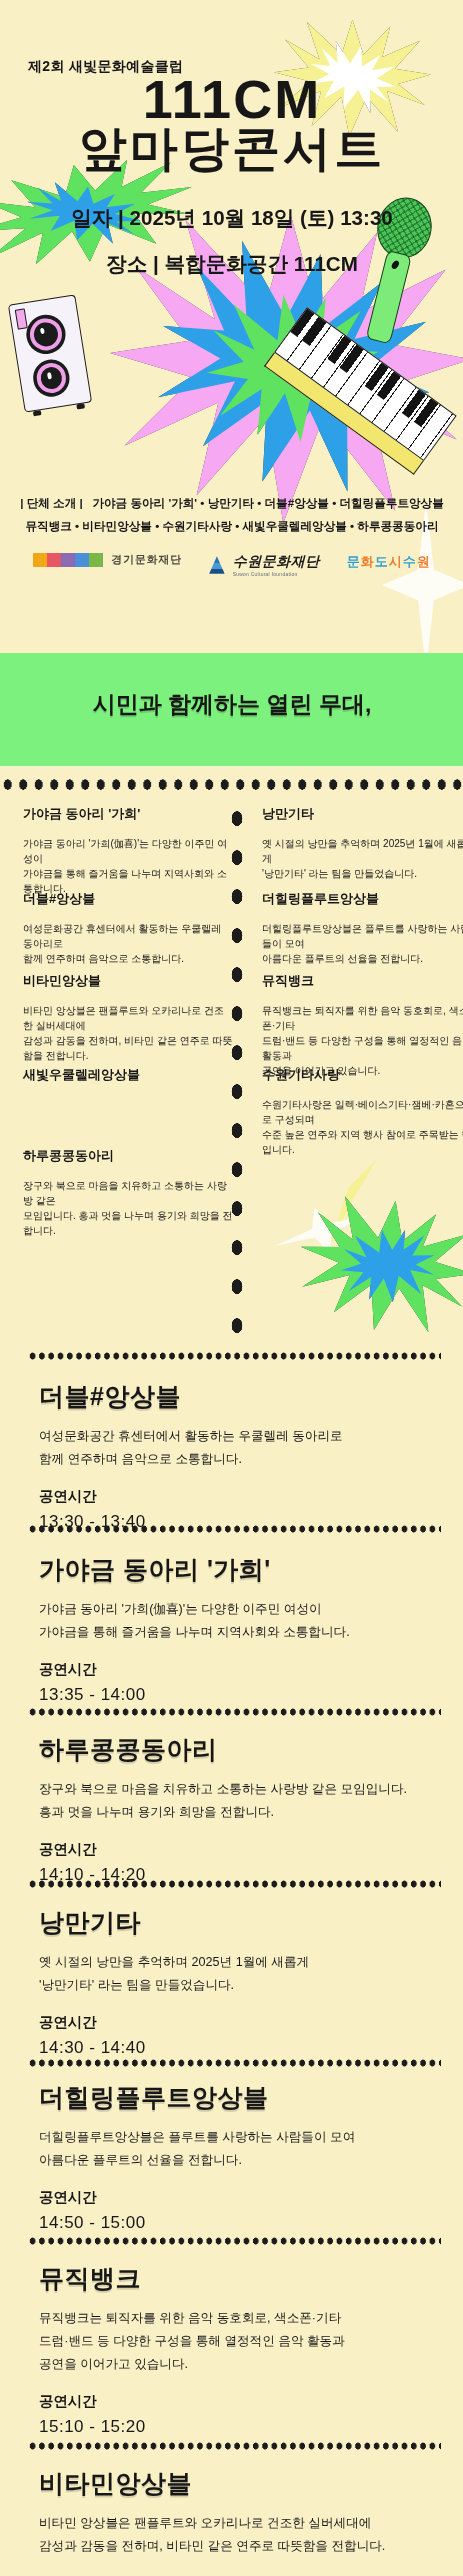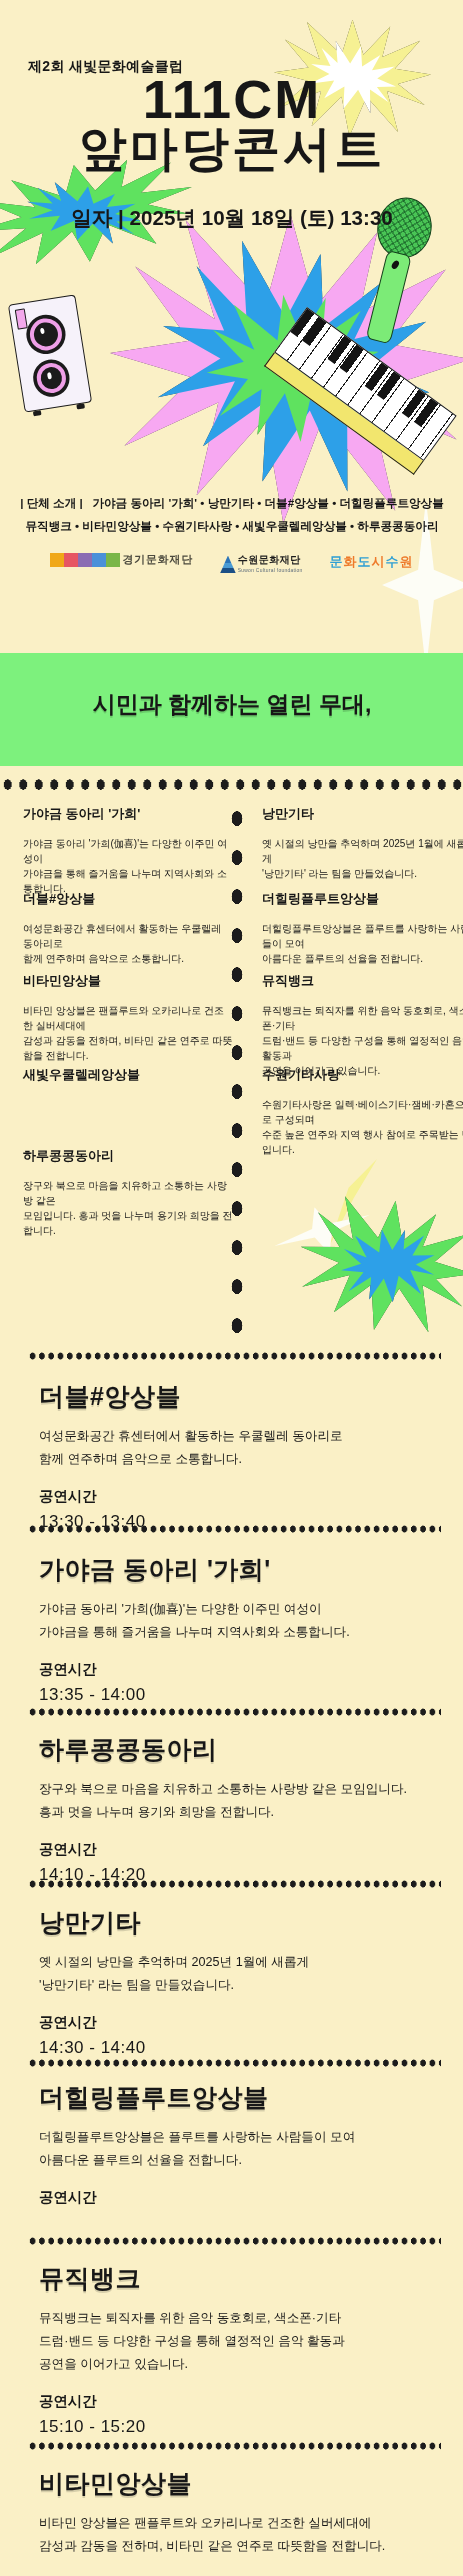--- a/index.html
+++ b/index.html
@@ -48,28 +48,28 @@
   .meta  { left:0; right:0; text-align:center; font-weight:800; font-size:20.6px; }
   .date  { top:204px; }
   .venue { top:250px; }
 
   .lineup { left:0; right:0; text-align:center; font-weight:700; font-size:11.6px; }
   .lineup1 { top:496px; }
   .lineup2 { top:519px; }
 
   
   .logos { top:553px; left:0; right:0; display:flex; justify-content:center; align-items:flex-start; gap:27px; }
-  .logo { display:flex; align-items:flex-end; gap:2px; }
+  .logo { display:flex; align-items:center; gap:8px; }
   .gg-squares { display:flex; }
   .gg-squares i { display:block; width:14px; height:14px; }
   .gg-name { font-size:10.8px; font-weight:700; color:#4c4a3e; letter-spacing:1px; }
   .sw-icon { width:15.5px; height:17.5px; background:linear-gradient(180deg,#2b74b8 0 40%, #4a9bd4 40% 70%, #1b4f86 70% 100%);
              clip-path: polygon(50% 0%, 100% 100%, 0% 100%); }
   .sw-txt { display:flex; flex-direction:column; }
-  .sw-name { font-size:10px; font-weight:800; color:#1d1d1d; letter-spacing:0.5px; }
+  .sw-name { font-size:14px; font-weight:800; color:#1d1d1d; letter-spacing:0.5px;font-style:italic; }
   .sw-cap { font-size:4.9px; color:#5c6b7a; letter-spacing:0.3px; margin-top:1px; }
   .cd-name { font-size:13px; font-weight:800; letter-spacing:1px; }
   .cd-name b { font-weight:800; }
   .c-blue { color:#2E9FD4; } .c-orange { color:#EE7A2A; }
 
   
   .banner { top:653px; left:0; width:464px; height:113px; background:#7DF17D; text-align:center; }
   .banner p { margin:15px; font-size:23px; font-weight:800; text-shadow:0 1.5px 0 rgba(0,0,0,.15); }
   .banner .b1 { padding-top:20.6px; }
   .banner .b2 { padding-top:8.2px; }
@@ -153,20 +153,21 @@
     <div class="piano-white">
       <div class="piano-black"></div>
     </div>
     <div class="piano-yellow"></div>
   </div>
 
   <div class="abs badge">제2회 새빛문화예술클럽</div>
   <div class="abs title title1">111CM</div>
   <div class="abs title title2">앞마당콘서트</div>
   <div class="abs meta date">일자 | 2025년 10월 18일 (토) 13:30</div>
+  <div class="abs meta venue">장소 | 복합문화공간 111CM</div>
 
   <div class="abs lineup lineup1">
     <span>| 단체 소개 |</span>&nbsp;&nbsp;
     <span>가야금 동아리 '가희'  •  낭만기타  •  더블#앙상블  •  더힐링플루트앙상블</span>
   </div>
   <div class="abs lineup lineup2">뮤직뱅크  •  비타민앙상블  •  수원기타사랑  •  새빛우쿨렐레앙상블  •  하루콩콩동아리</div>
 
   <div class="abs logos">
     <div class="logo">
       <span class="gg-squares">
@@ -286,20 +287,21 @@
     <p class="tl">공연시간</p>
     <p class="tv">14:30 - 14:40</p>
   </div>
   <div class="abs dots-h" style="left:28px; top:2059px; width:413px;"></div>
 
   <div class="pitem" style="top:2081px;">
     <h2>더힐링플루트앙상블</h2>
     <p class="desc">더힐링플루트앙상블은 플루트를 사랑하는 사람들이 모여
 아름다운 플루트의 선율을 전합니다.</p>
     <p class="tl">공연시간</p>
+    <p class="tv">14:50 - 15:00</p>
   </div>
   <div class="abs dots-h" style="left:28px; top:2237px; width:413px;"></div>
 
   <div class="pitem" style="top:2262px;">
     <h2>뮤직뱅크</h2>
     <p class="desc">뮤직뱅크는 퇴직자를 위한 음악 동호회로, 색소폰·기타
 드럼·밴드 등 다양한 구성을 통해 열정적인 음악 활동과
 공연을 이어가고 있습니다.</p>
     <p class="tl">공연시간</p>
     <p class="tv">15:10 - 15:20</p>

